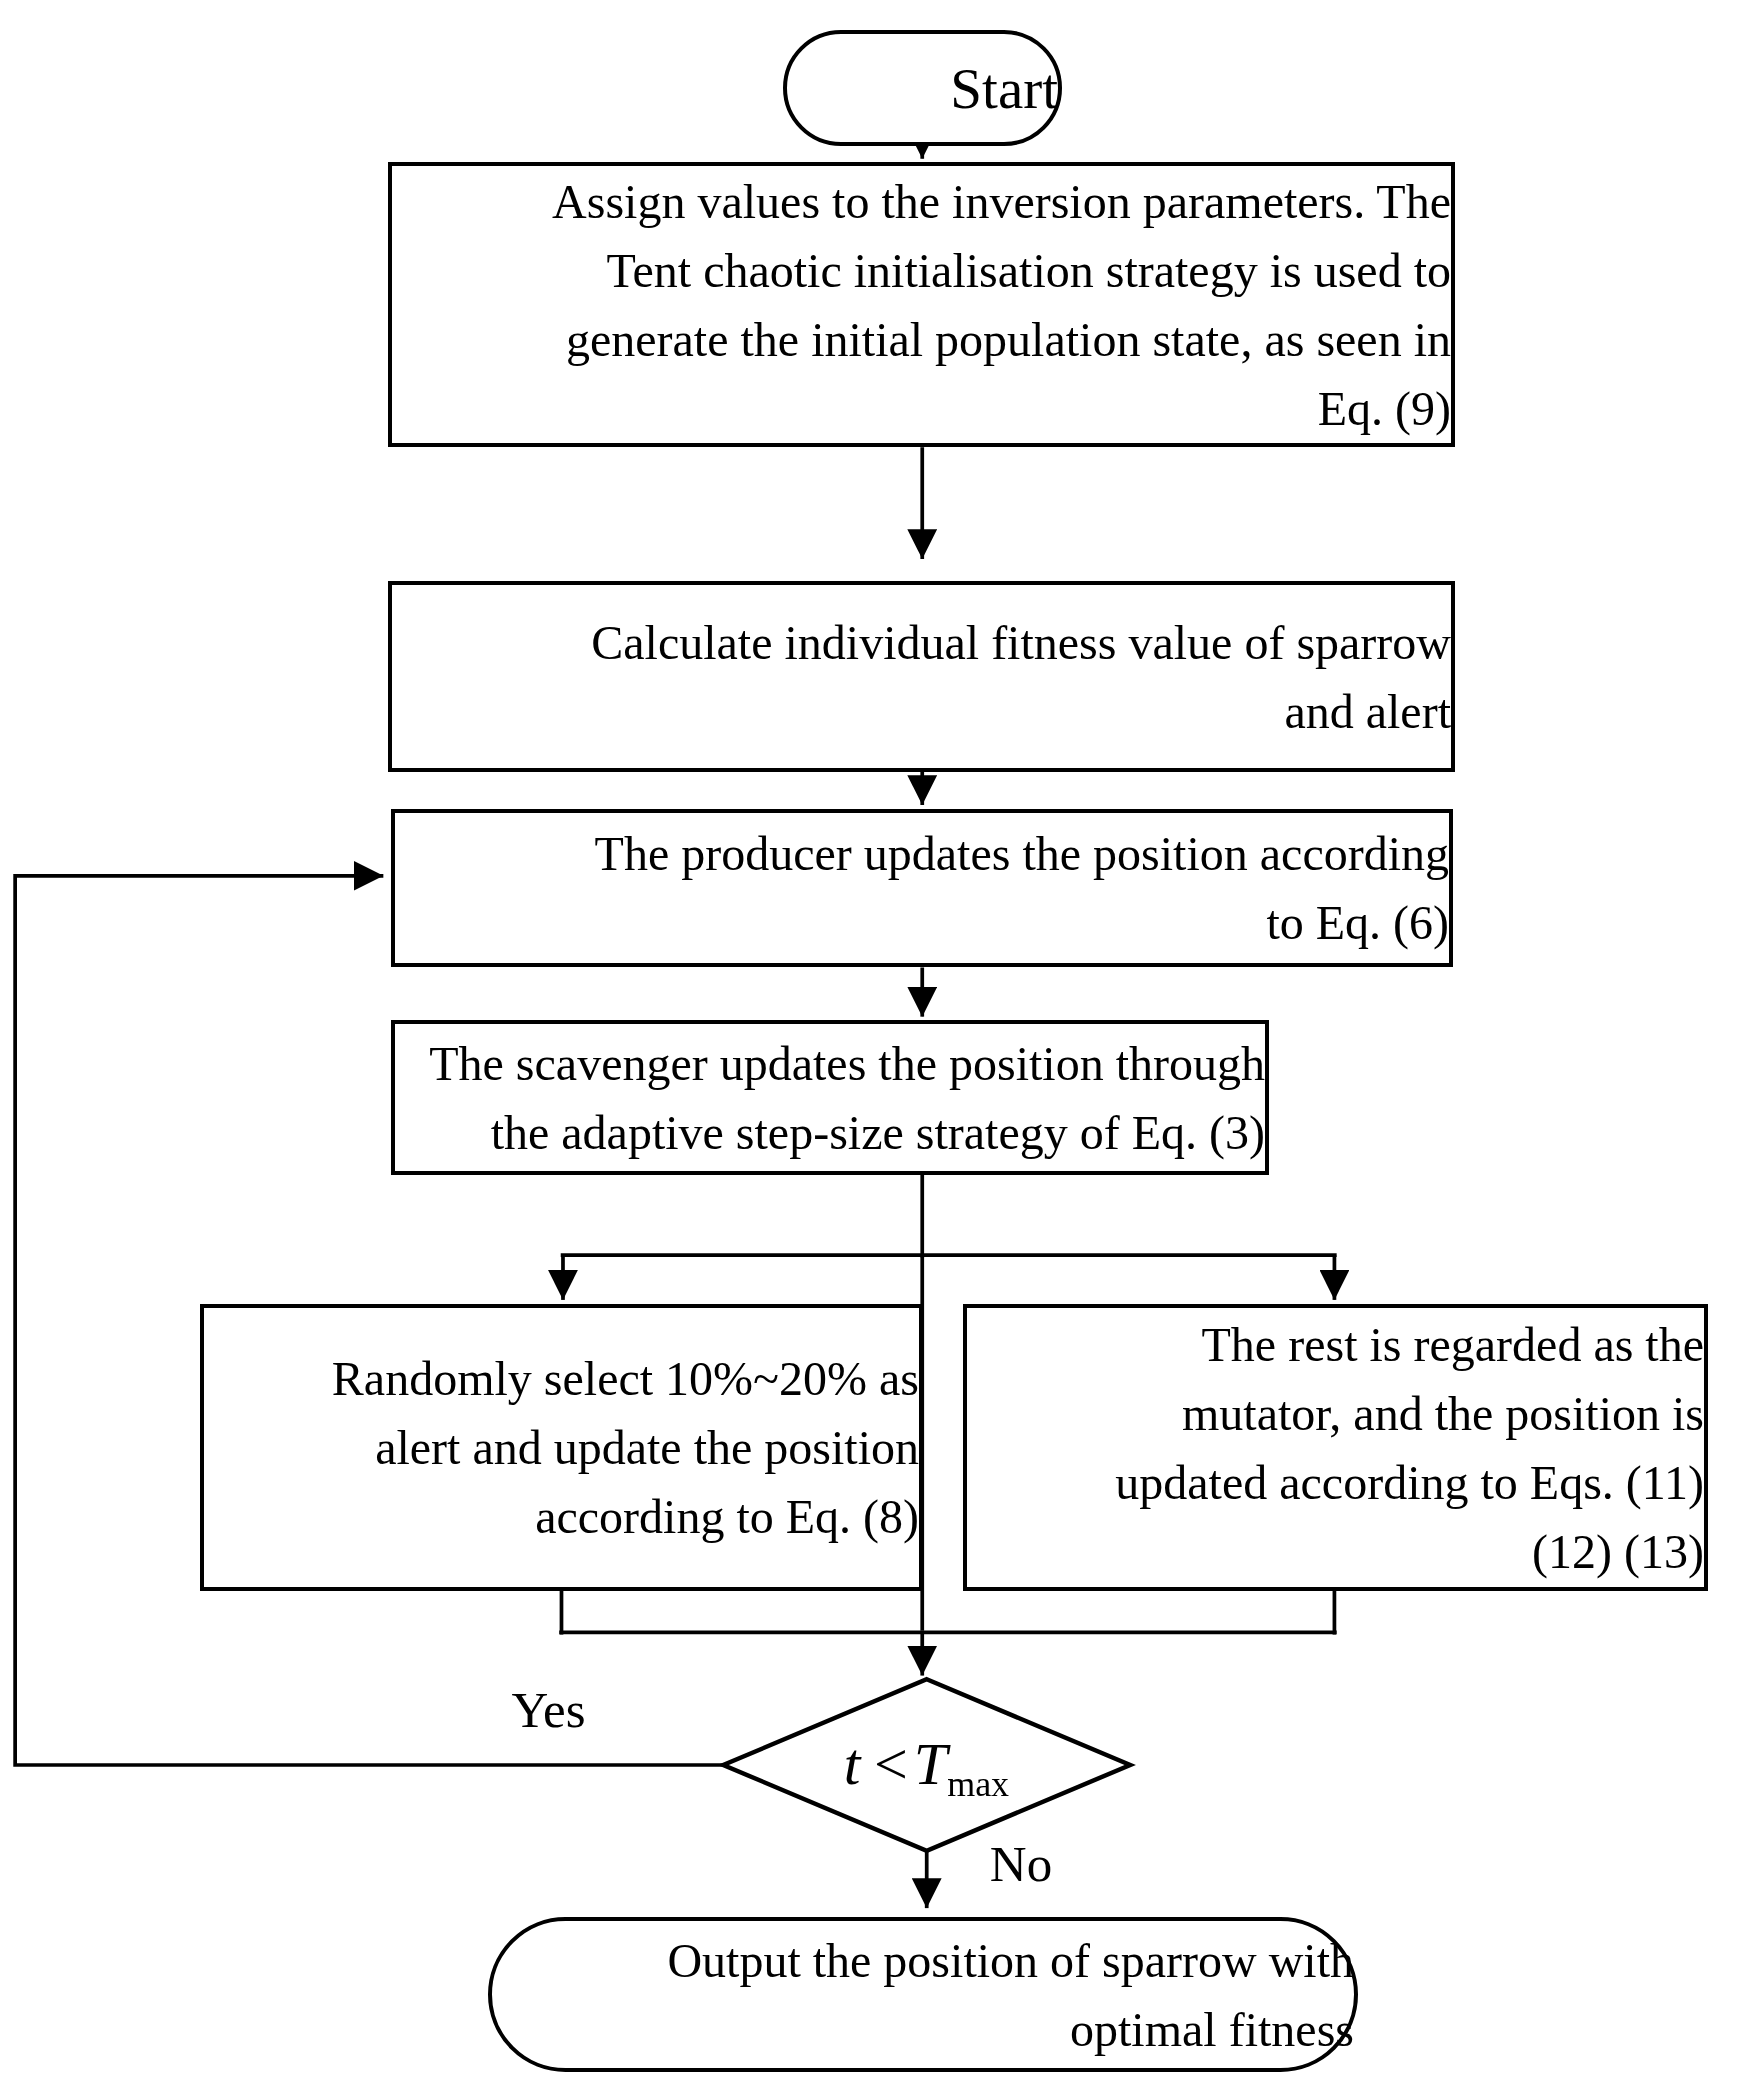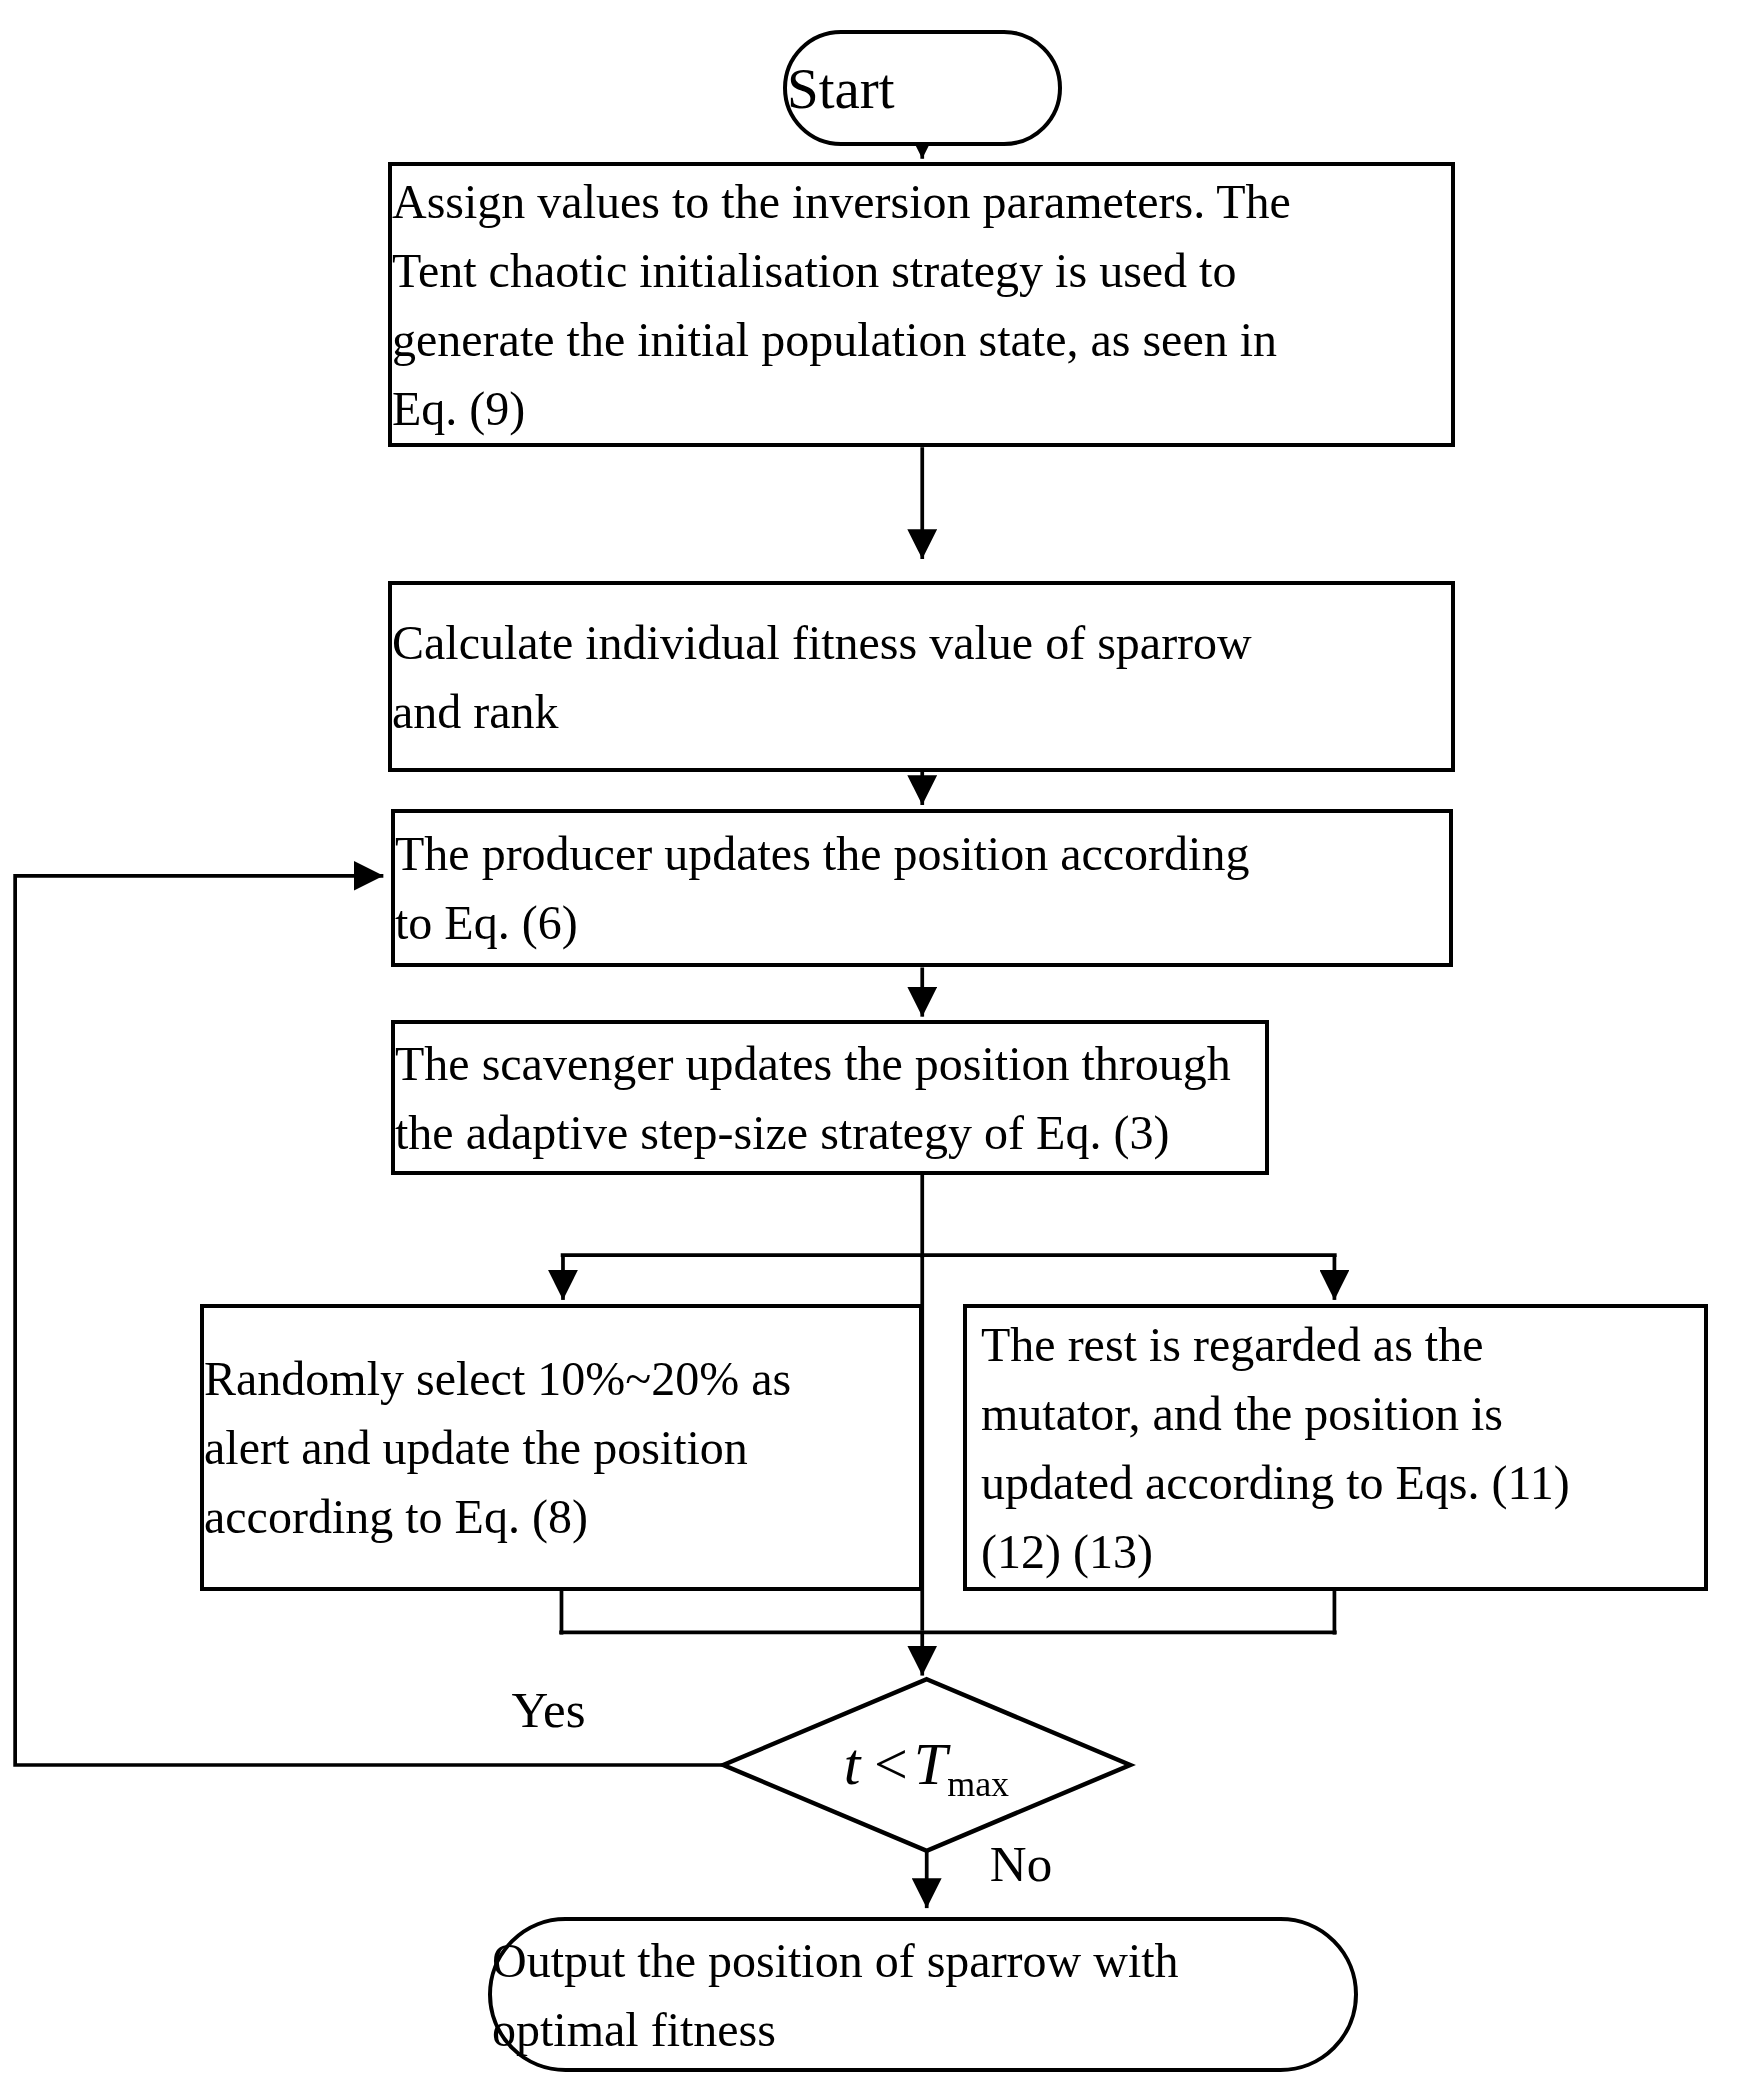--- a/index.html
+++ b/index.html
@@ -12,21 +12,21 @@
     color: #000000;
   }
   svg.wires { position: absolute; left: 0; top: 0; }
   .node {
     position: absolute;
     box-sizing: border-box;
     background: #ffffff;
     border: 4.5px solid #000000;
     display: flex;
     flex-direction: column;
-    align-items: flex-start;
+    align-items: flex-end;
     justify-content: center;
     text-align: center;
   }
   .terminal { border-radius: 82px; }
   .tl { white-space: nowrap; line-height: 69px; font-size: 48px; }
   .start-label { font-size: 57px; }
   .edge-label {
     position: absolute;
     font-size: 51px;
     text-align: center;
@@ -100,21 +100,21 @@
 
   <div class="node" style="left:388px; top:162px; width:1067px; height:285px;">
     <div class="tl">Assign values to the inversion parameters. The</div>
     <div class="tl">Tent chaotic initialisation strategy is used to</div>
     <div class="tl">generate the initial population state, as seen in</div>
     <div class="tl">Eq. (9)</div>
   </div>
 
   <div class="node" style="left:388px; top:565px; width:1067px; height:191px;margin-top:16px;">
     <div class="tl">Calculate individual fitness value of sparrow</div>
-    <div class="tl">and rank</div>
+    <div class="tl">and alert</div>
   </div>
 
   <div class="node" style="left:391px; top:809px; width:1062px; height:158px;">
     <div class="tl">The producer updates the position according</div>
     <div class="tl">to Eq. (6)</div>
   </div>
 
   <div class="node" style="left:391px; top:1020px; width:878px; height:155px;">
     <div class="tl">The scavenger updates the position through</div>
     <div class="tl">the adaptive step-size strategy of Eq. (3)</div>

